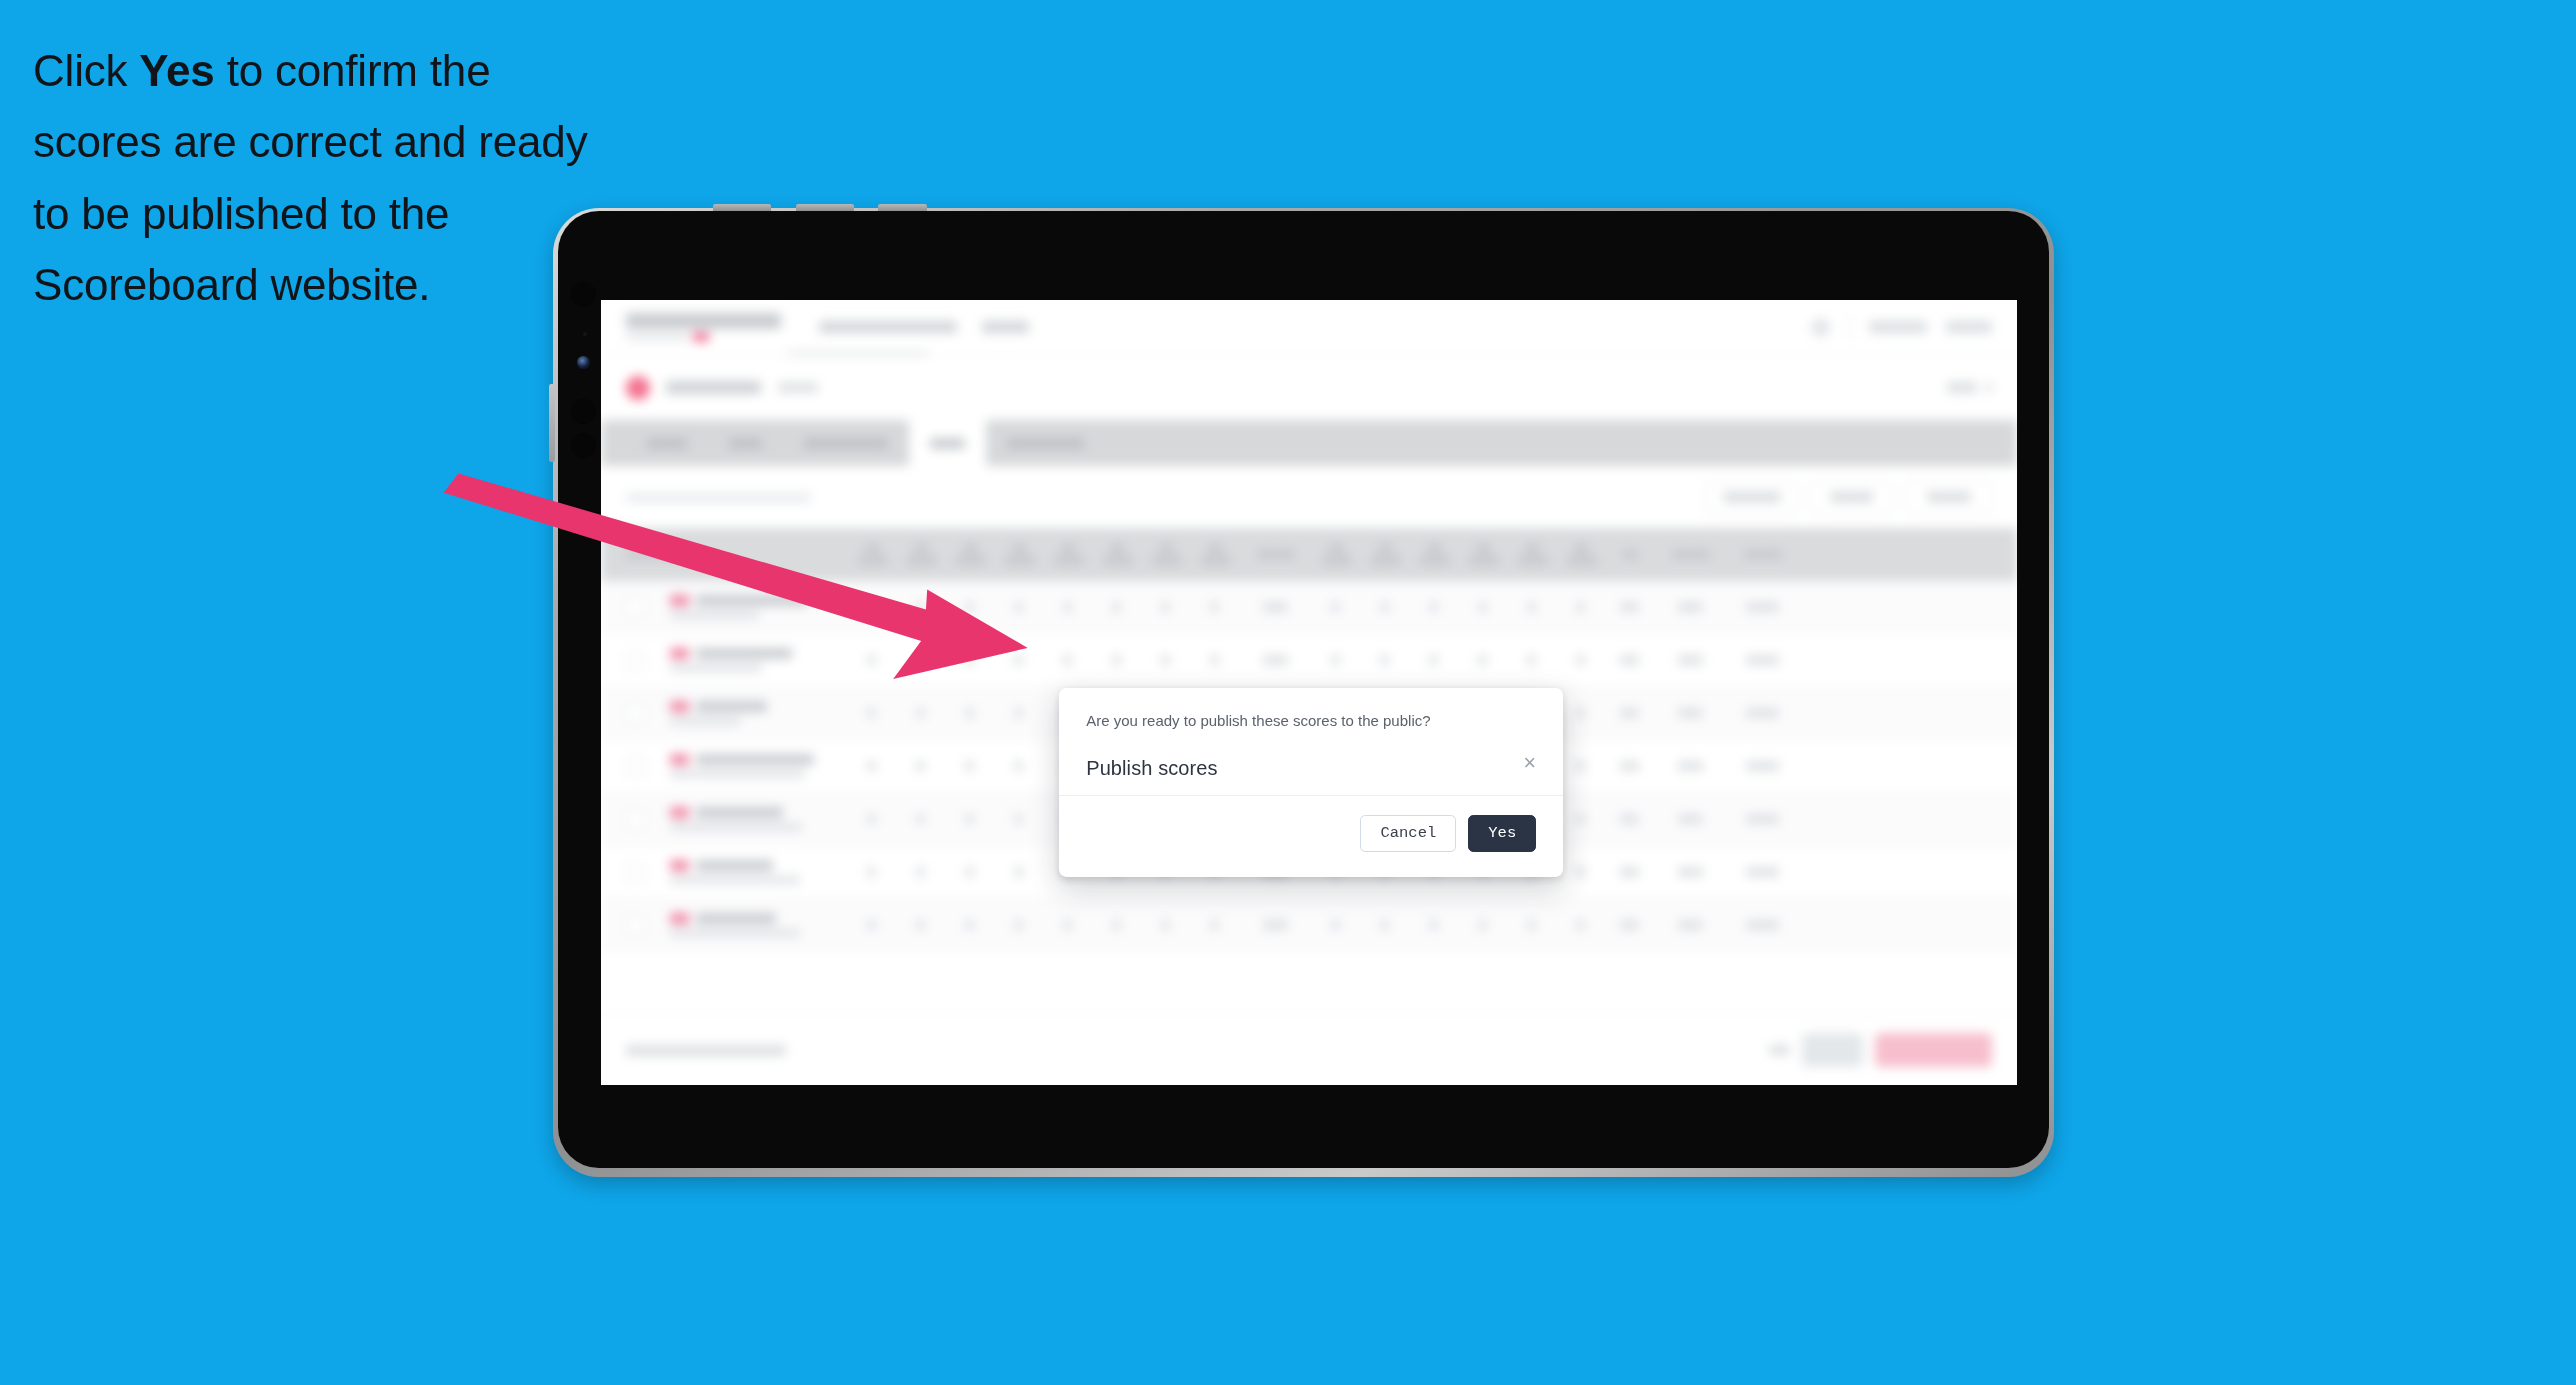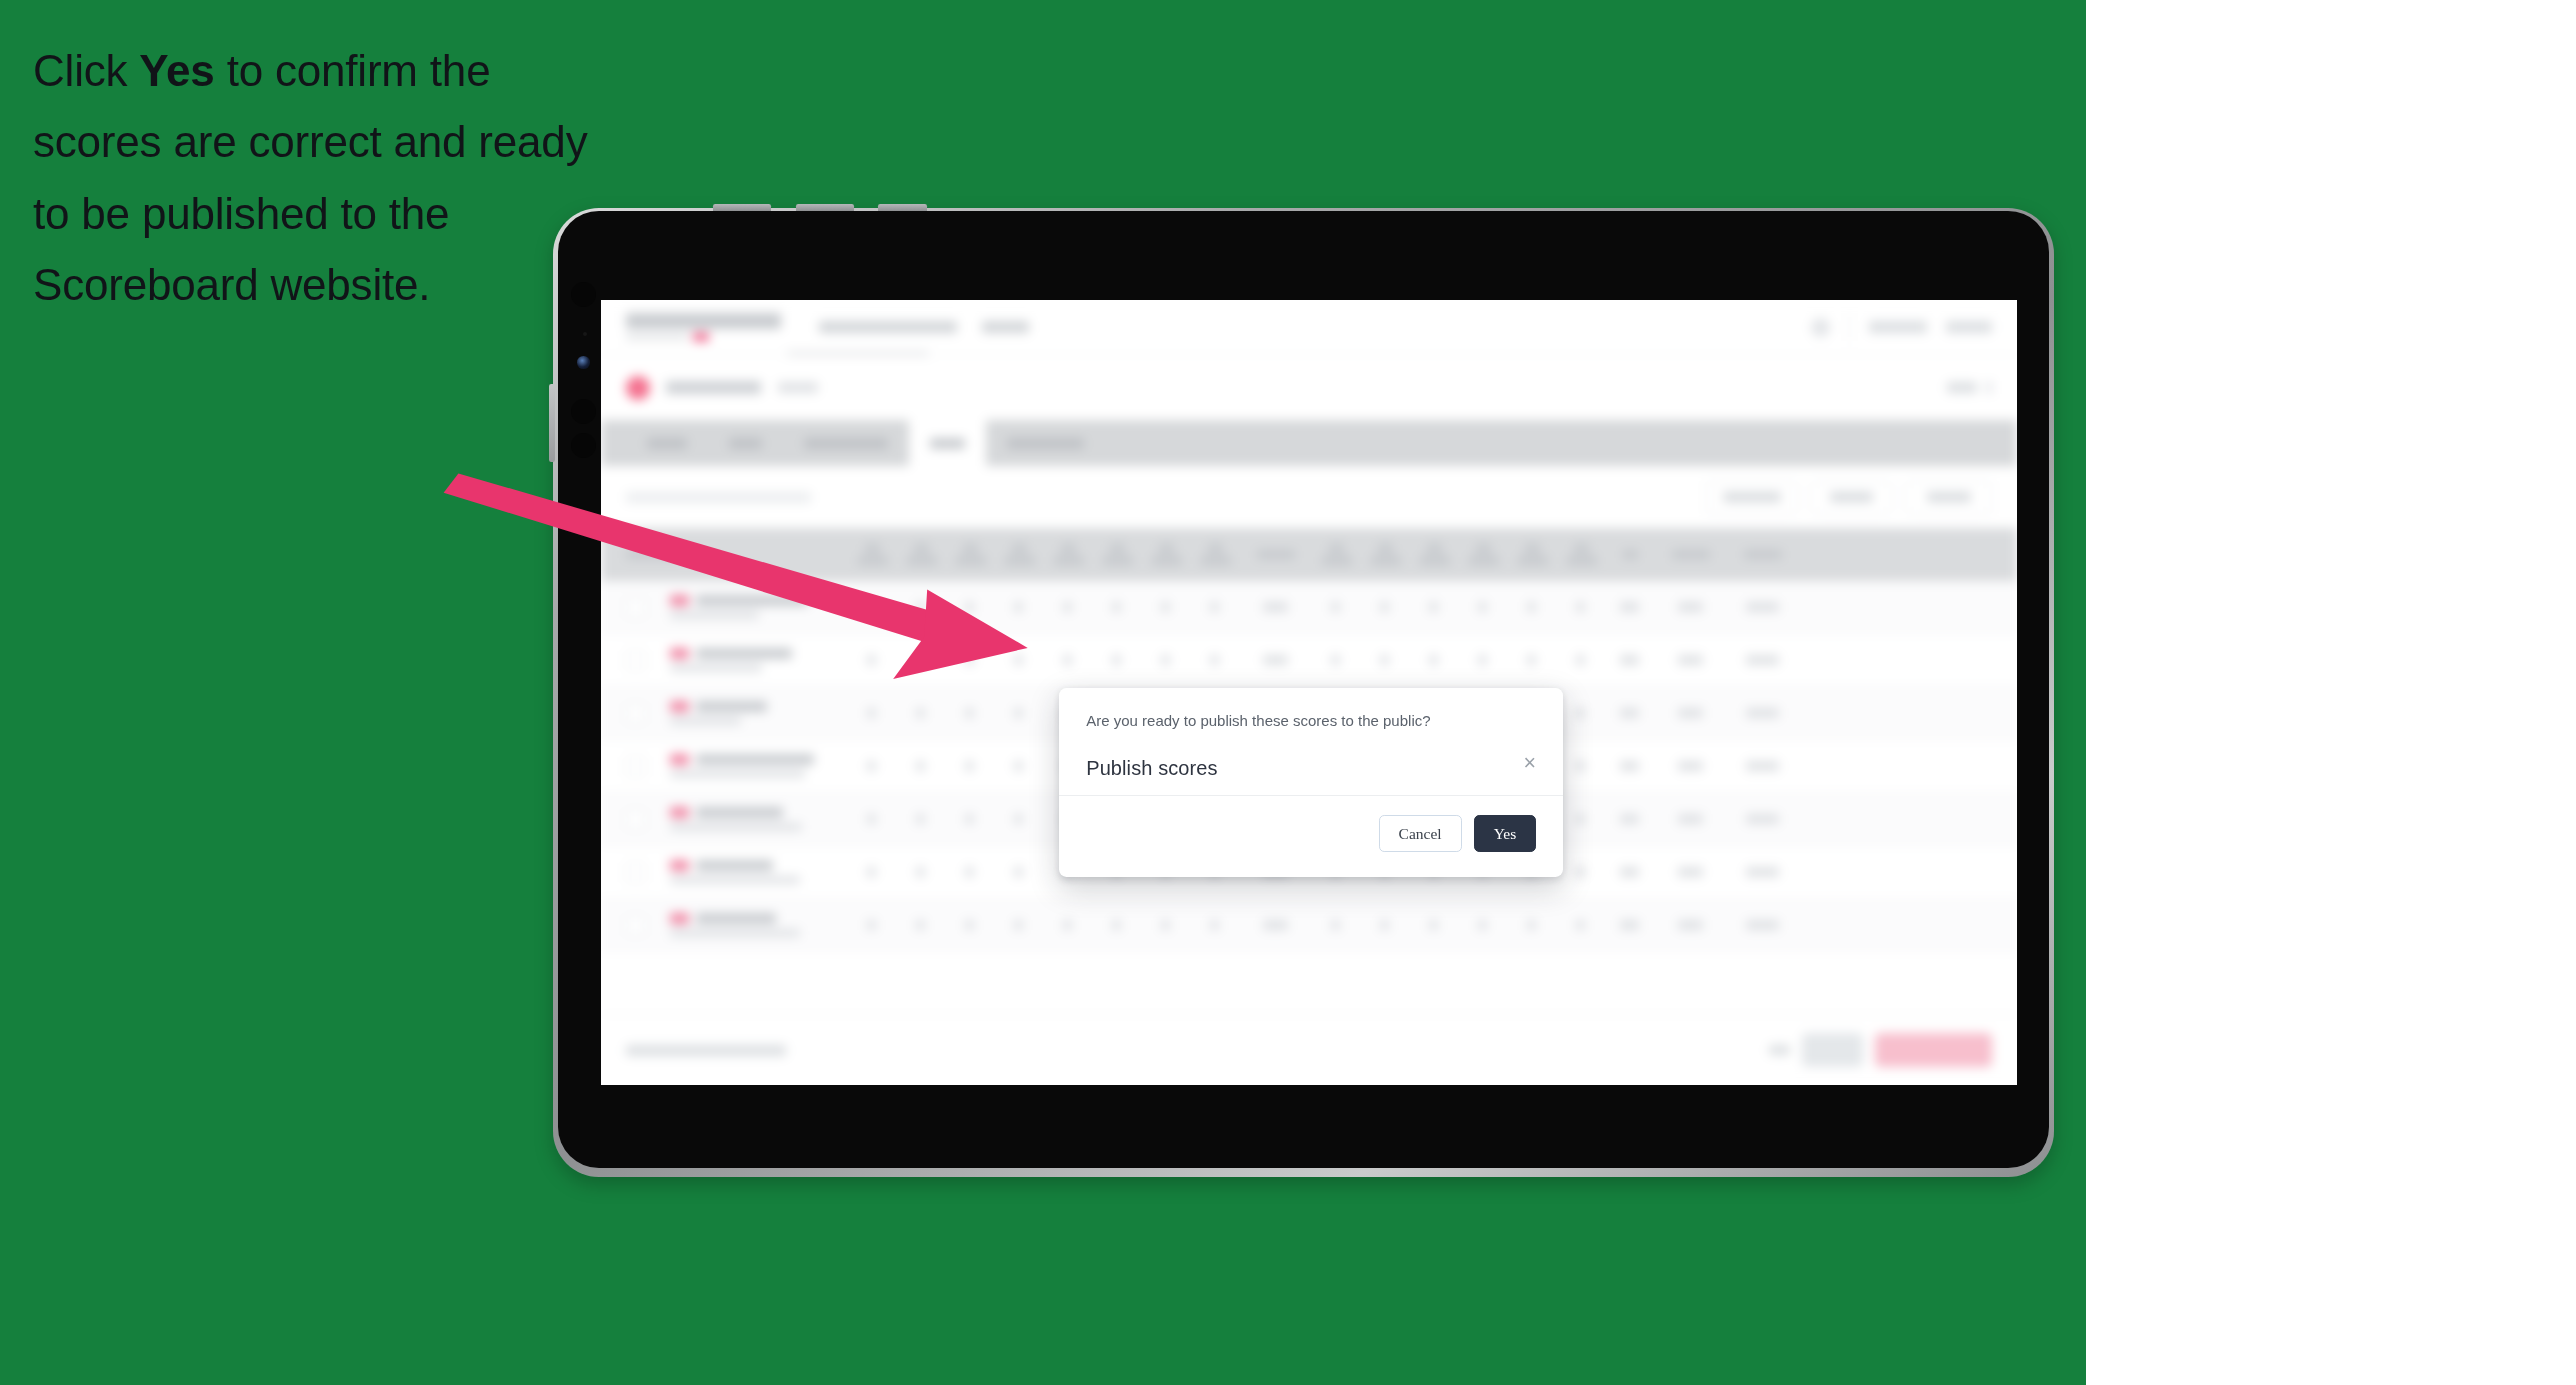--- a/index.html
+++ b/index.html
@@ -7,23 +7,23 @@
   html, body {
     width: 2576px;
     height: 1386px;
     background: #ffffff;
     font-family: "Liberation Sans", sans-serif;
     overflow: hidden;
   }
 
   #stage {
     position: relative;
-    width: 2086px;
+    width: 2576px;
     height: 1386px;
-    background: #15803d;
+    background: #0ea5e9;
   }
 
   
   #caption {
     position: absolute;
     left: 33px;
     top: 35px;
     width: 562px;
     font-size: 44px;
     line-height: 1.62;
@@ -355,21 +355,21 @@
     color: #5b626c;
     line-height: 1.4;
   }
   #modal-footer {
     padding: 19px 27px 25px 27px;
     display: flex;
     justify-content: flex-end;
     gap: 12px;
   }
   .mbtn {
-    font-family: Liberation Serif, serif;
+    font-family: Liberation Mono, monospace;
     font-size: 15.5px;
     border-radius: 5.2px;
     padding: 9.6px 19px;
     cursor: pointer;
     line-height: 1;
   }
   #btn-cancel {
     background: #ffffff;
     color: #3b424c;
     border: 1.5px solid #cfdbe8;

